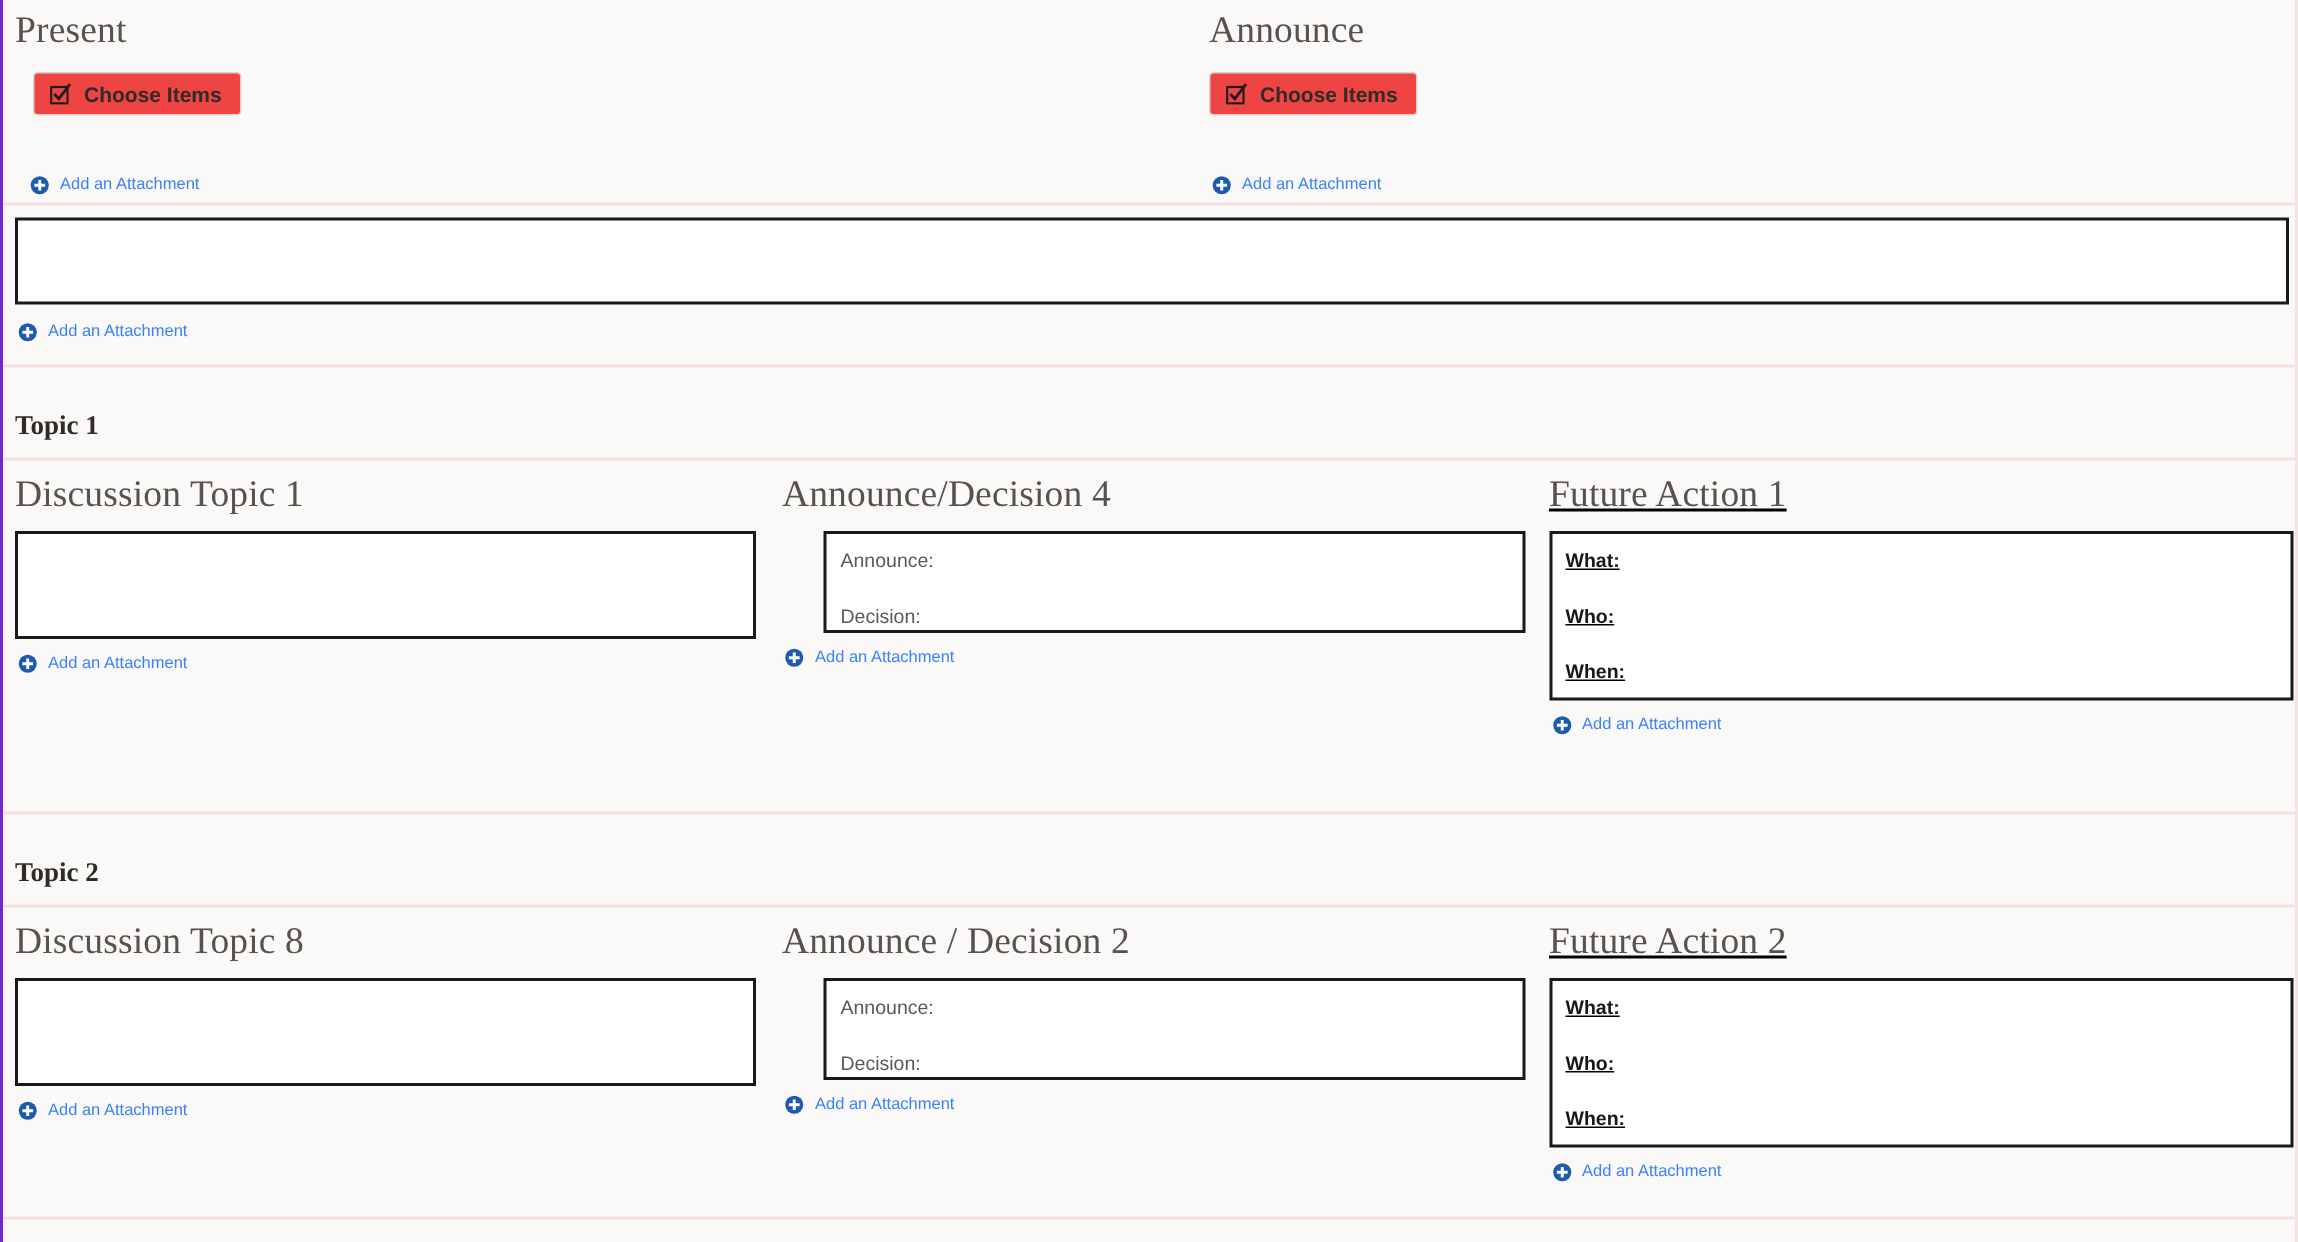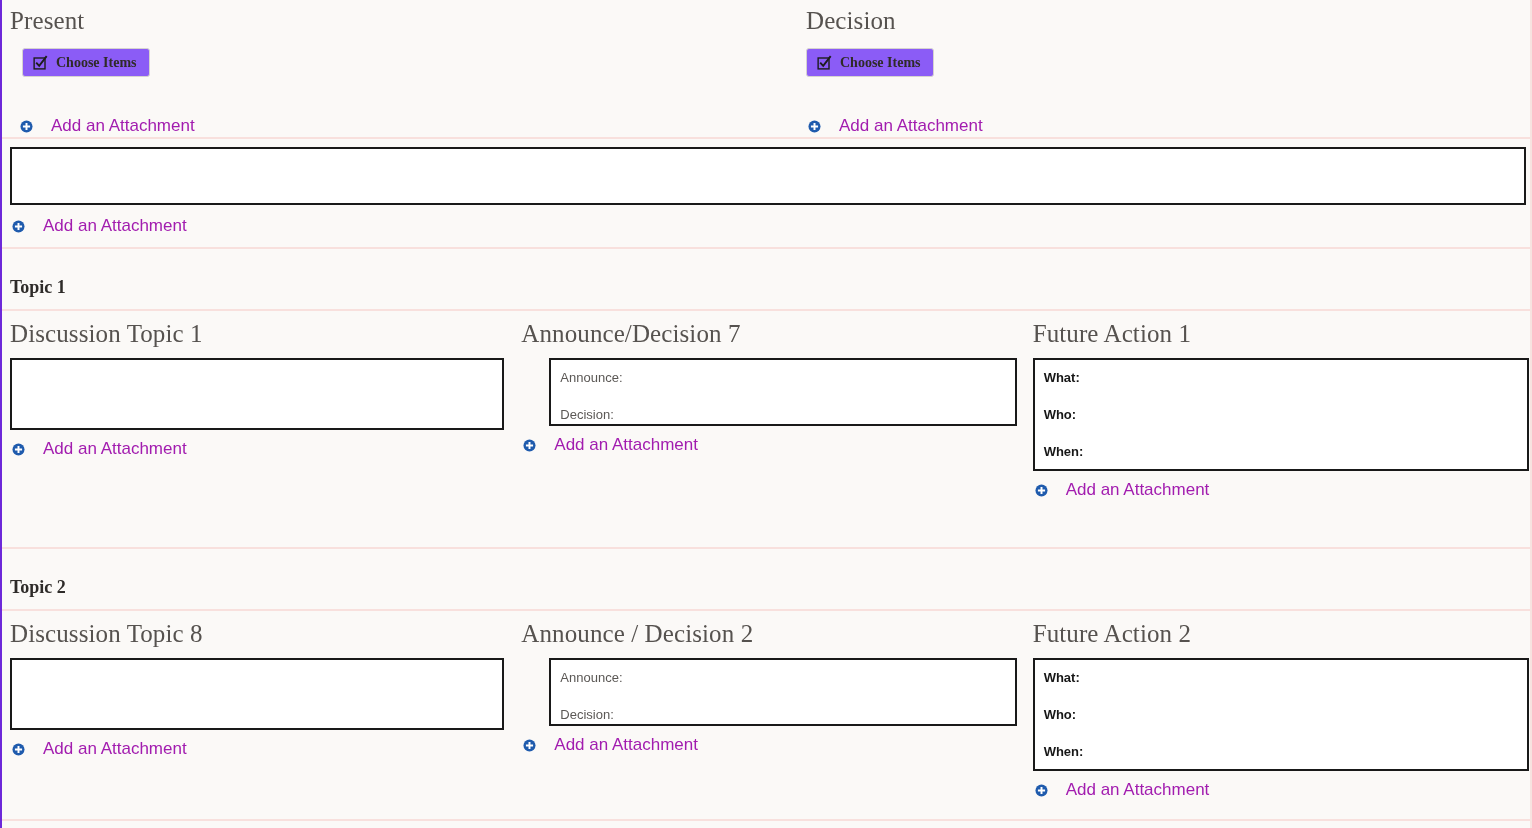--- a/index.html
+++ b/index.html
@@ -38,41 +38,41 @@
     font-weight: 700;
     color: #2e2b29;
     margin: 0;
   }
 
   
   .btn-choose {
     display: inline-flex;
     align-items: center;
     gap: 8px;
-    background: #8b5cf6;
+    background: #ef4444;
     border: 1px solid #d6d3d0;
     border-radius: 3px;
     padding: 6px 12px 6px 10px;
-    font-family: Liberation Serif, serif;
+    font-family: Liberation Sans, sans-serif;
     font-size: 14px;
     font-weight: 600;
     color: #2f2b28;
     cursor: pointer;
     line-height: 1;
   }
   .btn-choose svg { display:block; }
 
   
   .attach {
     display: inline-flex;
     align-items: center;
-    gap: 18px;
-    color: #a21caf;
+    gap: 7px;
+    color: #3b82f6;
     font-family: "Liberation Sans", sans-serif;
-    font-size: 17px;
+    font-size: 11px;
     text-decoration: none;
     cursor: pointer;
     line-height: 1;
     white-space: nowrap;
   }
   .attach .plus-ic { width: 13px; height: 13px; display:block; }
 
   
   .box {
     background: #ffffff;
@@ -112,21 +112,21 @@
   .principles .attach-wrap { margin-top: 12px; padding-left: 2px; }
 
   
   .topicbar { padding: 28px 0 11px 8px; }
 
   
   .tgrid { display: flex; }
   .tcol { position: relative; }
   .tcol-1 { width: 510px; padding: 8px 0 0 8px; }
   .tcol-2 { width: 514px; padding: 8px 0 0 10px; }
-  .tcol-3 { width: 506px; padding: 8px 0 0 8px; }
+  .tcol-3 { width: 506px; padding: 8px 0 0 8px; text-decoration: underline; }
   .tcol .h-serif { margin-bottom: 9px; }
   .tcol-1 .box { height: 72px; }
   .tcol-2 .box { height: 68px; }
   .tcol-3 .box { height: 113px; }
   .tcol .attach-wrap { margin-top: 10px; }
   .tcol-1 .attach-wrap { padding-left: 2px; }
   .tcol-2 .attach-wrap { padding-left: 2px; }
   .tcol-3 .attach-wrap { padding-left: 2px; }
   .tcol-1 .boxwrap { width: 494px; }
   .tcol-2 .boxwrap { width: 496px; padding-left: 28px; }
@@ -162,21 +162,21 @@
               <circle cx="8" cy="8" r="7.4" fill="#1f5bad"></circle>
               <path d="M8 3.6 v8.8 M3.6 8 h8.8" stroke="#ffffff" stroke-width="2.4" stroke-linecap="butt"></path>
             </svg>
           </span>
           <span>Add an Attachment</span>
         </a>
       </div>
     </div>
 
     <div class="topcol topcol-apol">
-      <div class="h-serif">Decision</div>
+      <div class="h-serif">Announce</div>
       <div class="btn-wrap">
         <button class="btn-choose">
           <span>
             <svg width="15" height="15" viewBox="0 0 16 16" aria-hidden="true">
               <rect x="1.2" y="3.2" width="11.6" height="11.6" fill="none" stroke="#1d1d1d" stroke-width="1.5"></rect>
               <path d="M3.4 8.2 L6.6 11.6 L14.6 1.2" fill="none" stroke="#1d1d1d" stroke-width="2"></path>
             </svg>
           </span>
           <span>Choose Items</span>
         </button>
@@ -236,21 +236,21 @@
               <circle cx="8" cy="8" r="7.4" fill="#1f5bad"></circle>
               <path d="M8 3.6 v8.8 M3.6 8 h8.8" stroke="#ffffff" stroke-width="2.4"></path>
             </svg>
           </span>
           <span>Add an Attachment</span>
         </a>
       </div>
     </div>
 
     <div class="tcol tcol-2">
-      <div class="h-serif">Announce/Decision 7</div>
+      <div class="h-serif">Announce/Decision 4</div>
       <div class="boxwrap">
         <div class="box rt">
           <p>Announce:</p>
           <p>Decision:</p>
         </div>
       </div>
       <div class="attach-wrap">
         <a class="attach">
           <span class="plus-ic">
             <svg width="13" height="13" viewBox="0 0 16 16" aria-hidden="true">

